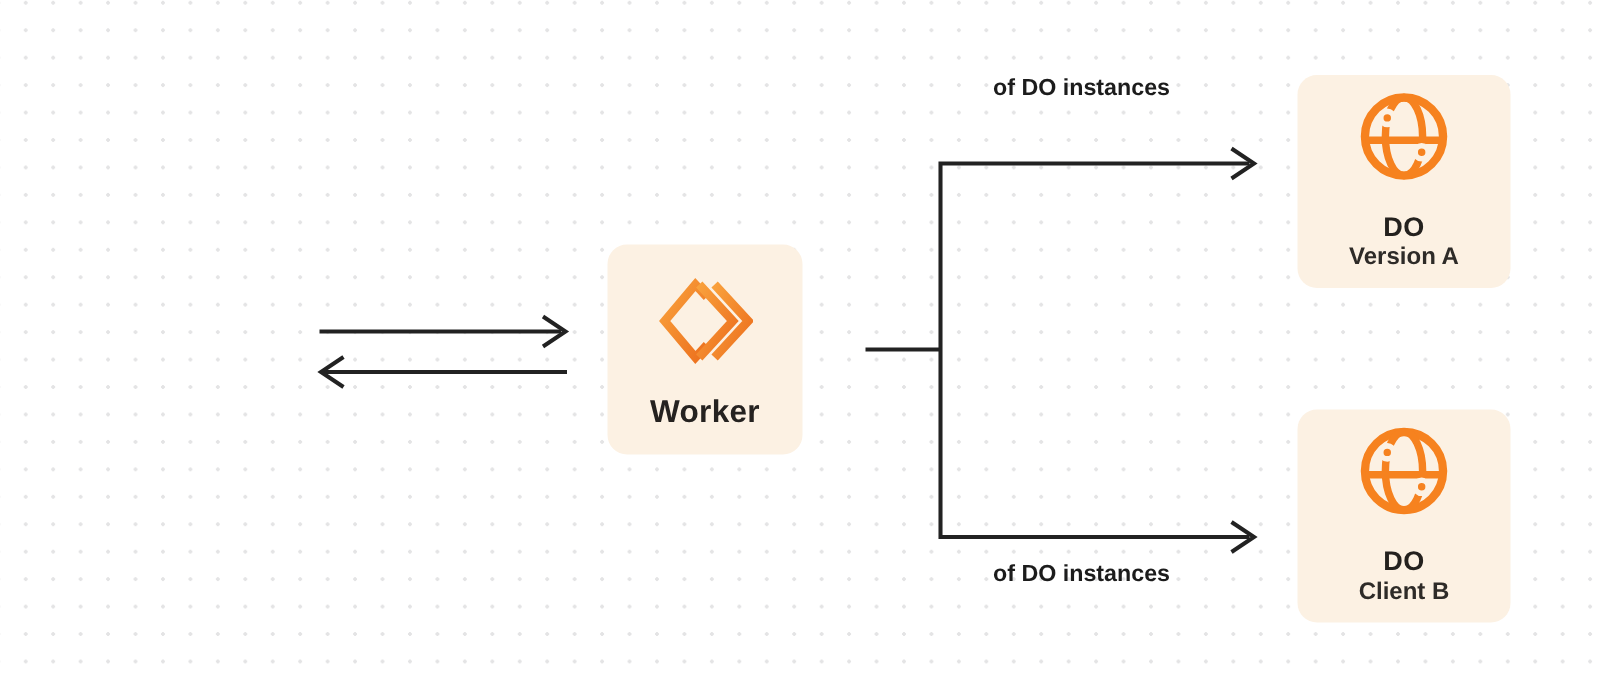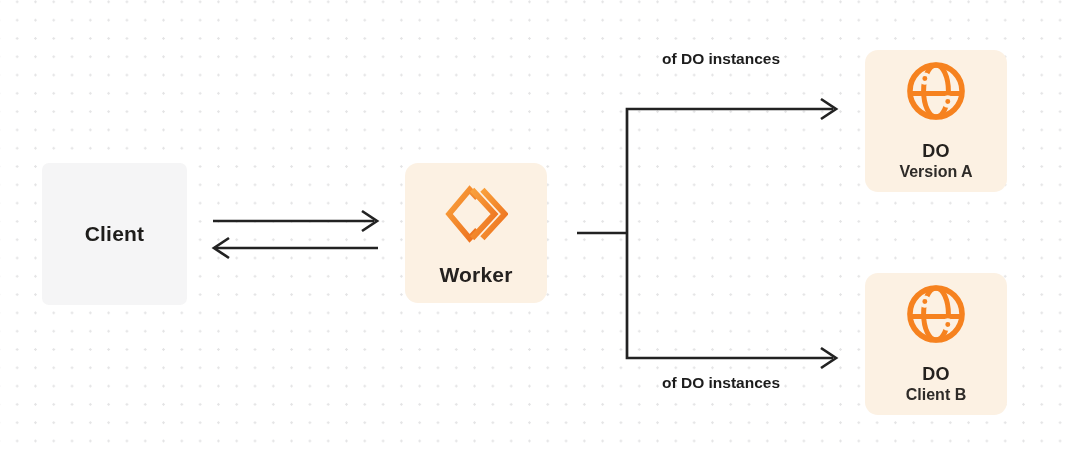--- a/index.html
+++ b/index.html
@@ -47,21 +47,21 @@
   }
   .client-box .node-label {
     font-size: 21px;
     font-weight: bold;
     color: #1e1d1b;
     letter-spacing: 0.2px;
   }
 
   .worker-box {
     left: 405px; top: 163px;
-    width: 142px; height: 140px;
+    width: 130px; height: 140px;
     background: #fcf1e3;
     border-radius: 13px;
     padding-top: 19px;
   }
   .worker-box .icon { width: 64px; height: 64px; }
   .worker-box .node-label {
     margin-top: 17px;
     font-size: 21px;
     font-weight: bold;
     color: #252220;
@@ -121,23 +121,20 @@
     <path d="M378 248 H216"></path>
     <path d="M229 238 L214 248 L229 258"></path>
 
     <path d="M577 233 H628"></path>
 
     <path d="M833 358 L627 358 L627 109 L833 109"></path>
     <path d="M821 99 L836 109 L821 119"></path>
     <path d="M821 348 L836 358 L821 368"></path>
   </svg>
 
-  <div class="node client-box">
-    <span class="node-label">Client</span>
-  </div>
 
   <div class="node worker-box">
     <span class="icon">
       <svg viewBox="0 0 100 100" xmlns="http://www.w3.org/2000/svg" aria-hidden="true">
         <defs>
           <linearGradient id="wg" x1="0" y1="0" x2="1" y2="1">
             <stop offset="0" stop-color="#f9a13c"></stop>
             <stop offset="1" stop-color="#ec6f1d"></stop>
           </linearGradient>
         </defs>

